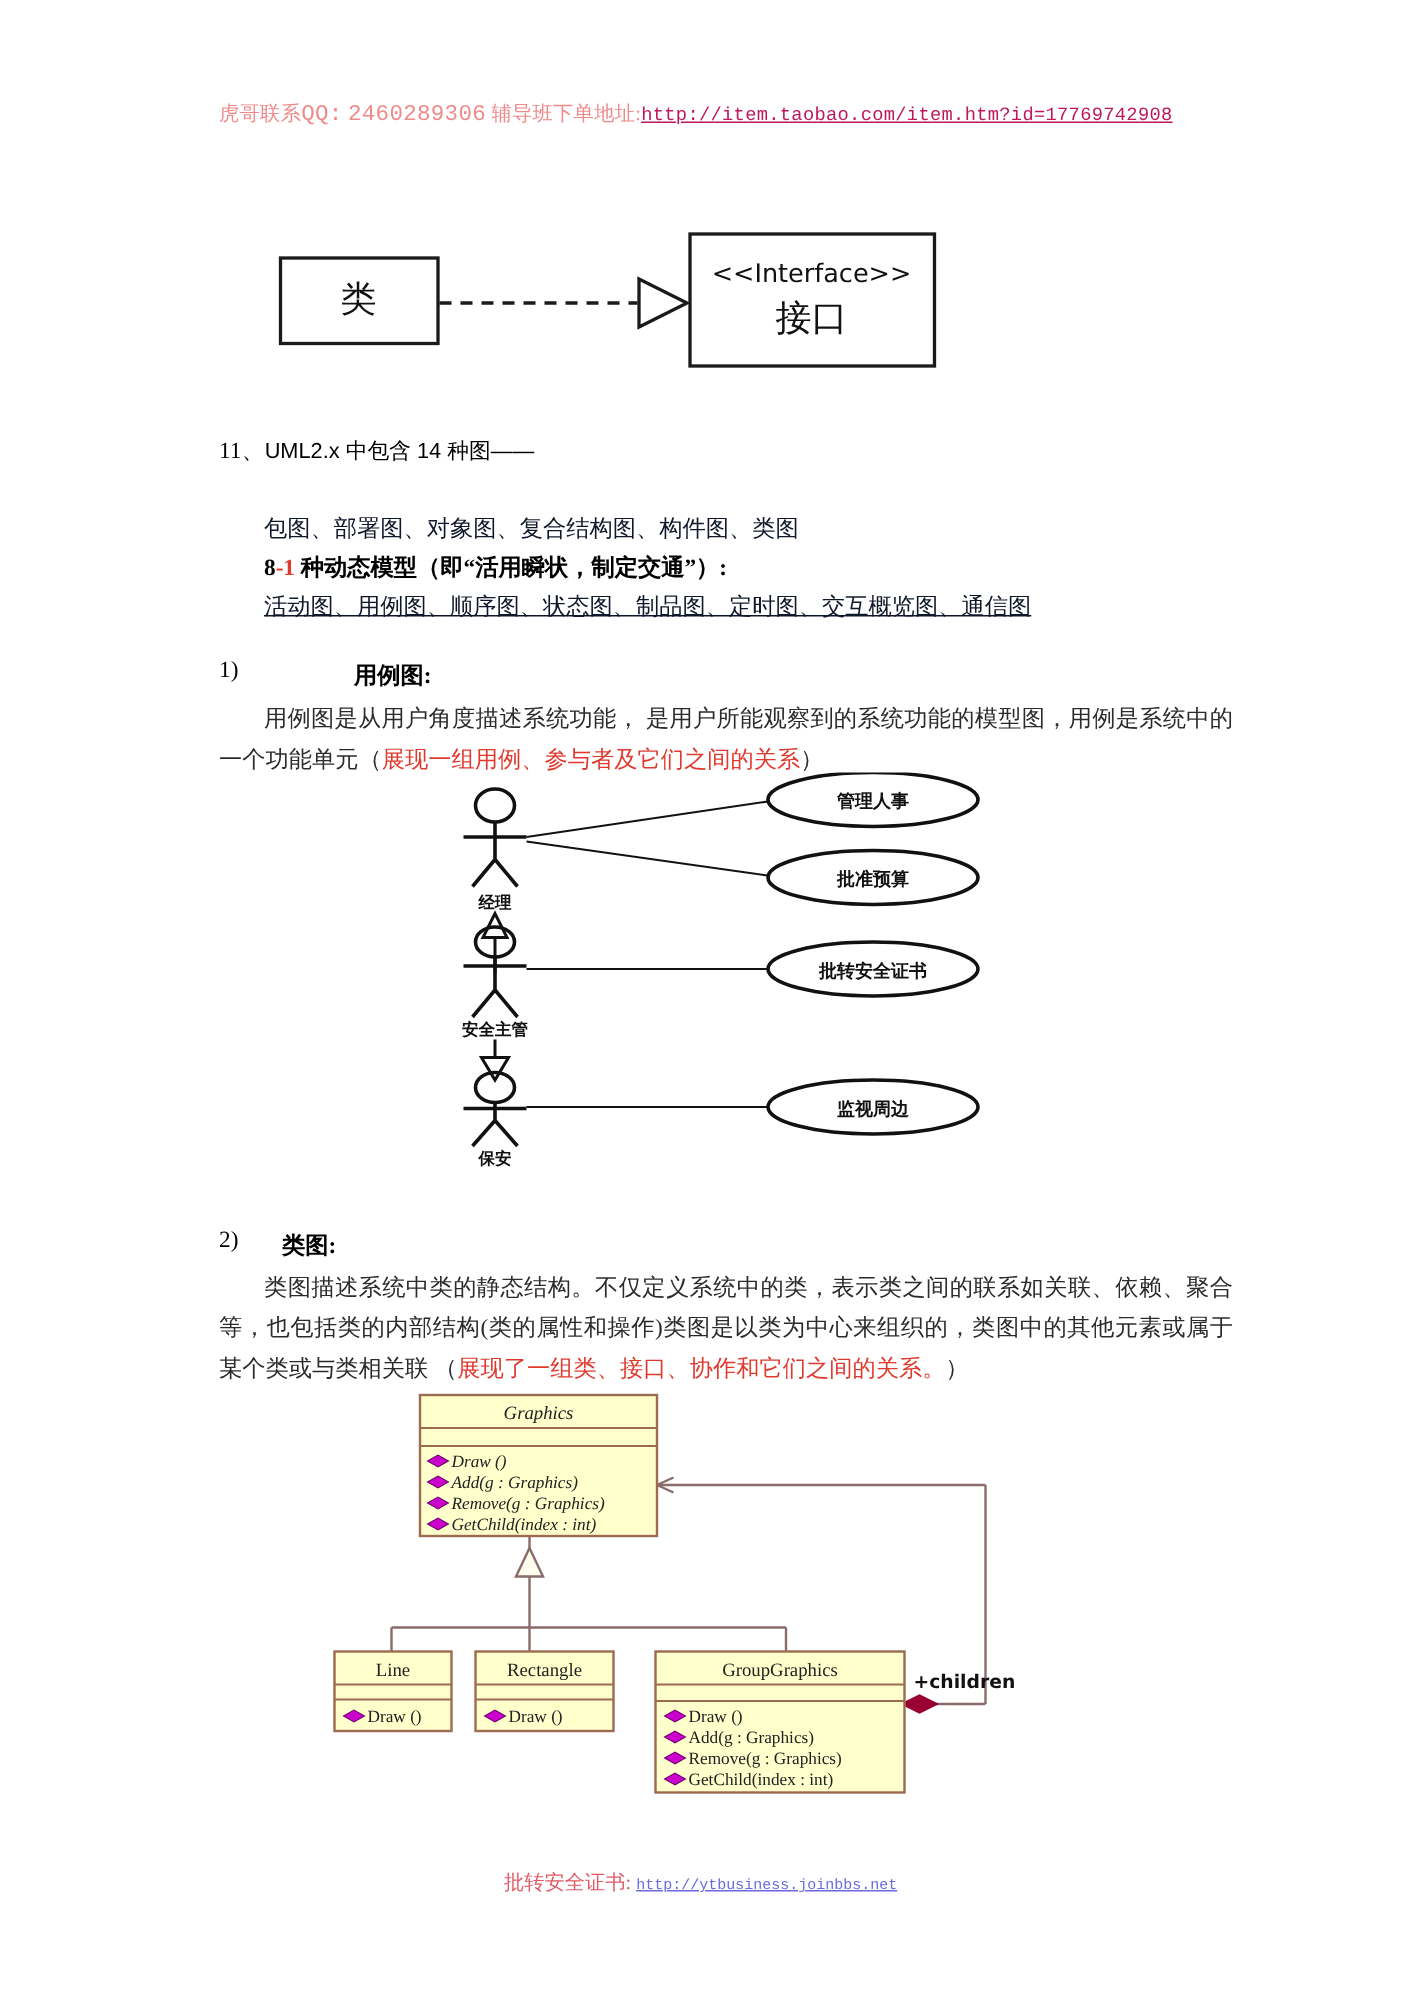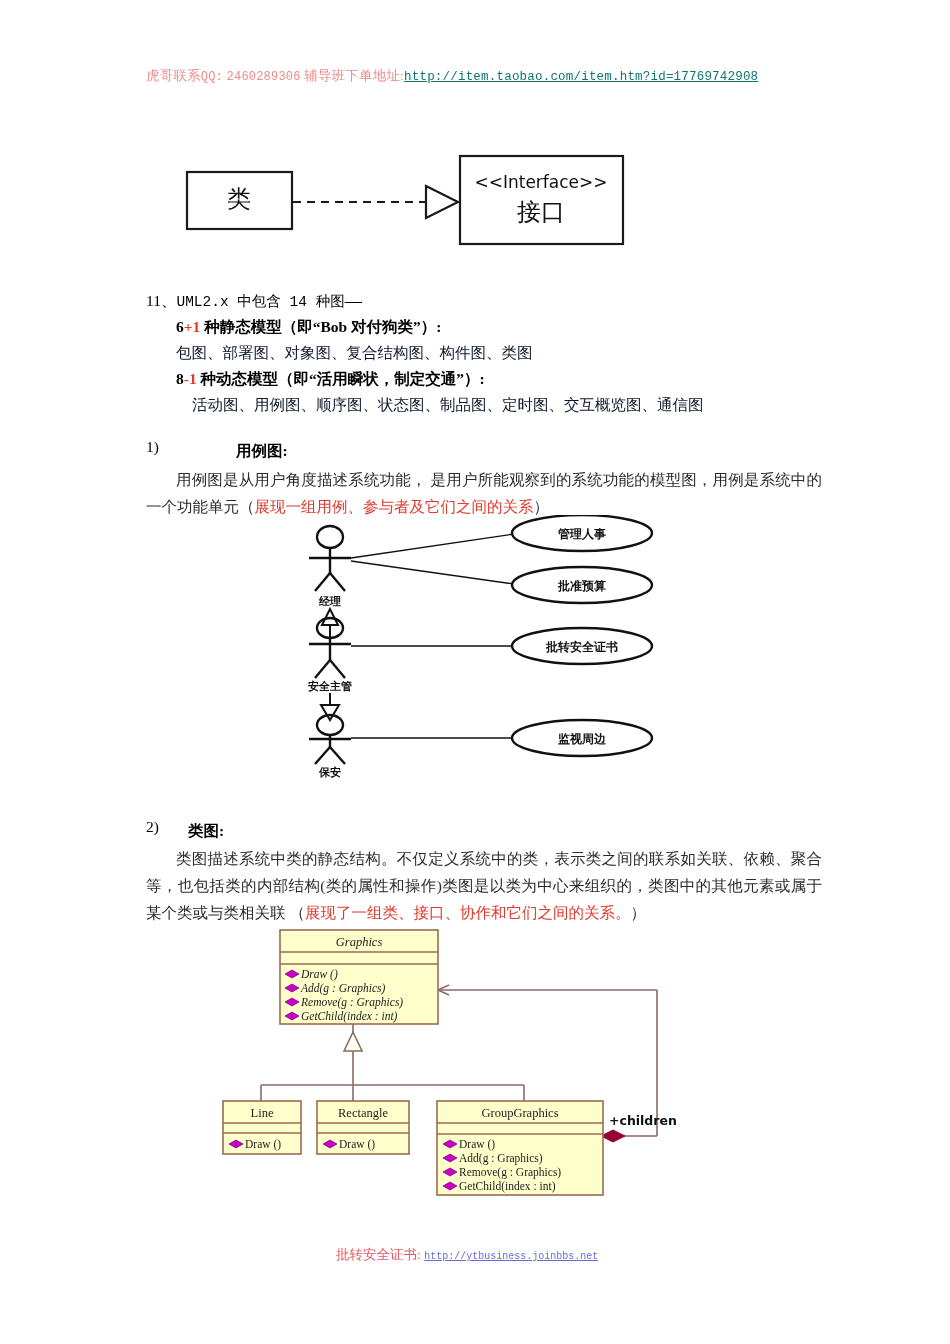--- a/index.html
+++ b/index.html
@@ -28,29 +28,29 @@
     position: absolute;
     left: 146px;
     top: 67px;
     font-size: 13.5px;
     letter-spacing: 0.2px;
     white-space: nowrap;
     color: #f08a8a;
   }
   .header .hdr-label { color: #f08a8a; }
   .header .hdr-link {
-    color: #0f766e;
+    color: #be185d;
     text-decoration: underline;
     font-family: "Liberation Mono", "DejaVu Sans Mono", monospace;
     font-size: 12.5px;
   }
   .header .hdr-qq,
   .header .hdr-num {
     font-family: "Liberation Mono", "DejaVu Sans Mono", monospace;
-    font-size: 12px;
+    font-size: 15px;
     color: #f08a8a;
   }
 
   
   .txt {
     position: absolute;
     font-size: 15.5px;
     line-height: 26px;
     white-space: nowrap;
   }
@@ -118,34 +118,31 @@
       <text x="371" y="38" font-family="'DejaVu Sans', sans-serif" font-size="17" fill="#111" text-anchor="middle">
         <tspan>&lt;&lt;Interface&gt;&gt;</tspan>
       </text>
       <text x="371" y="70" font-family="'DejaVu Sans', sans-serif" font-size="24" fill="#111" text-anchor="middle">
         <tspan>接口</tspan>
       </text>
     </svg>
   </div>
 
   <div class="txt" style="left:146px; top:288px;">
-    <span>11、</span><span style="font-family:Liberation Mono, monospace; font-size:14.5px;">UML2.x 中包含 14 种图——</span>
-  </div>
-
-  <div class="txt bold" style="left:176px; top:314px;">
-    <span>6</span><span class="red">+1</span><span> 种静态模型（即“Bob 对付狗类”）:</span>
-  </div>
+    <span>11、</span><span style="font-family:Liberation Sans, sans-serif; font-size:14.5px;">UML2.x 中包含 14 种图——</span>
+  </div>
+
 
   <div class="txt grayish" style="left:176px; top:340px;">包图、部署图、对象图、复合结构图、构件图、类图</div>
 
   <div class="txt bold" style="left:176px; top:366px;">
     <span>8</span><span class="red">-1</span><span> 种动态模型（即“活用瞬状，制定交通”）:</span>
   </div>
 
-  <div class="txt grayish" style="left:192px; top:392px;">活动图、用例图、顺序图、状态图、制品图、定时图、交互概览图、通信图</div>
+  <div class="txt grayish" style="left:176px; top:392px;text-decoration:underline;">活动图、用例图、顺序图、状态图、制品图、定时图、交互概览图、通信图</div>
 
   <div class="num-mark" style="left:146px; top:438px;">1)</div>
   <div class="txt bold" style="left:188px; top:438px;margin-left:48px;">用例图:</div>
 
   <div class="para" style="left:146px; top:466px; width:676px; text-indent:30px;">
     <span>用例图是从用户角度描述系统功能， 是用户所能观察到的系统功能的模型图，用例是系统中的一个功能单元（</span><span class="red">展现一组用例、参与者及它们之间的关系</span><span>）</span>
   </div>
 
   <div class="diagram" style="left:285px; top:515px;">
     <svg width="390" height="265" viewBox="0 0 390 265">

